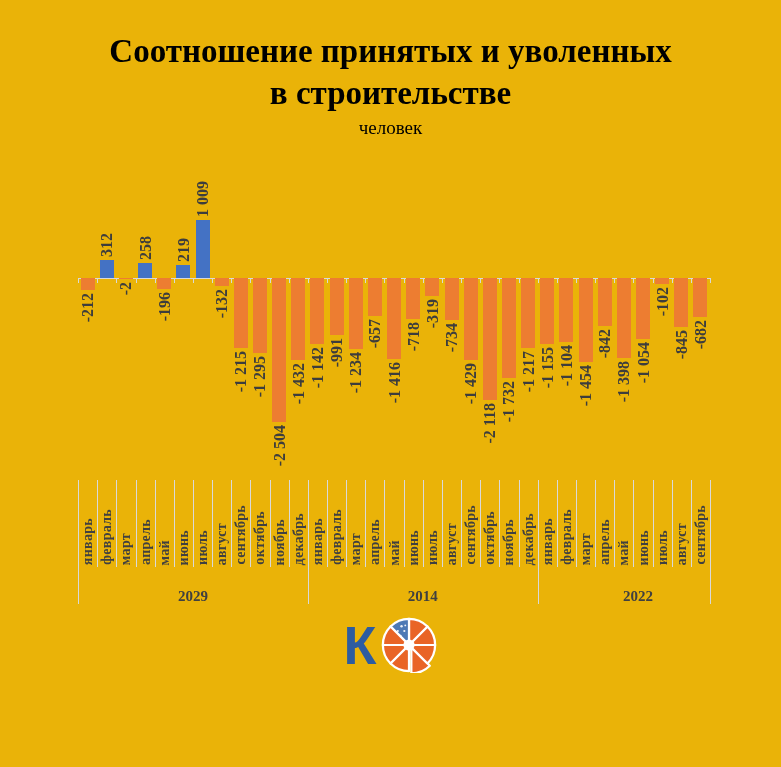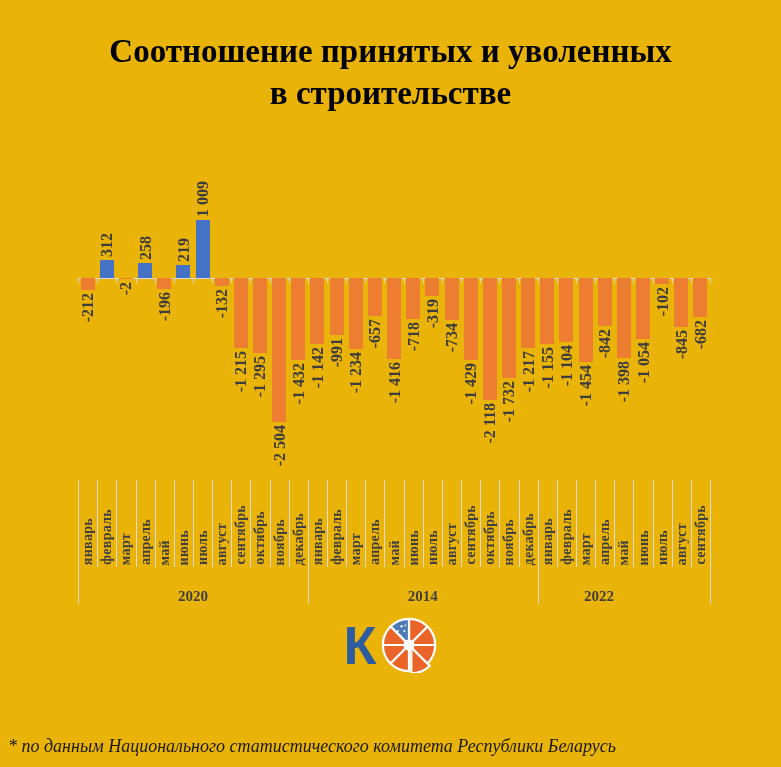--- a/index.html
+++ b/index.html
@@ -31,20 +31,21 @@
 </head>
 <body>
 
 <div class="page">
 
   <div class="title">
     <span>Соотношение принятых и уволенных</span><br>
     <span>в строительстве</span>
   </div>
 
+  <div class="subtitle">человек</div>
 
   <div id="chart"></div>
 
   <div class="logo">
     <div class="logo-row1">
       <span class="logo-letters">К</span>
       <svg width="56" height="56" viewBox="0 0 60 60">
         <g stroke="#ffffff" stroke-width="2.4" stroke-linejoin="round">
           <path d="M30,30 L58,30 A28,28 0 0 0 49.8,10.2 Z" fill="#e96426"></path>
           <path d="M30,30 L49.8,10.2 A28,28 0 0 0 30,2 Z" fill="#e96426"></path>
@@ -60,21 +61,20 @@
           <circle cx="22" cy="10" r="1.3"></circle>
           <circle cx="18" cy="15" r="1.2"></circle>
           <circle cx="25" cy="15" r="1.2"></circle>
           <circle cx="21" cy="20" r="1.1"></circle>
           <circle cx="26" cy="9" r="1.0"></circle>
         </g>
       </svg>
     </div>
   </div>
 
-  <div class="footnote">* по данным Национального статистического комитета Республики Беларусь</div>
 
 <div class="zero-line" style="left: 78px; top: 278px; width: 632px;"></div>
     <div class="bar" style="left: 80.6px; top: 278px; width: 14px; height: 12.2px; background: rgb(237, 125, 49);"></div>
     <div class="vlabel" style="left: 78.1px; top: 293.2px;">-212</div>
     <div class="mlabel" style="left: 79.1px; bottom: 202px;">январь</div>
     <div class="bar" style="left: 99.7px; top: 260.1px; width: 14px; height: 17.9px; background: rgb(68, 114, 196);"></div>
     <div class="vlabel" style="left: 97.2px; bottom: 509.9px;">312</div>
     <div class="mlabel" style="left: 98.2px; bottom: 202px;">февраль</div>
     <div class="bar" style="left: 118.9px; top: 278px; width: 14px; height: 0.6px; background: rgb(237, 125, 49);"></div>
     <div class="vlabel" style="left: 116.4px; top: 281.6px;">-2</div>
@@ -234,16 +234,16 @@
     <div class="tick" style="left: 671.7px; top: 278px; height: 5px;"></div>
     <div class="tick" style="left: 671.7px; top: 480px; height: 87px;"></div>
     <div class="tick" style="left: 690.8px; top: 278px; height: 5px;"></div>
     <div class="tick" style="left: 690.8px; top: 480px; height: 87px;"></div>
     <div class="tick" style="left: 710px; top: 278px; height: 5px;"></div>
     <div class="tick" style="left: 710px; top: 480px; height: 87px;"></div>
     <div class="tick" style="left: 78px; top: 480px; height: 124px;"></div>
     <div class="tick" style="left: 307.8px; top: 480px; height: 124px;"></div>
     <div class="tick" style="left: 537.6px; top: 480px; height: 124px;"></div>
     <div class="tick" style="left: 710px; top: 480px; height: 124px;"></div>
-    <div class="ylabel" style="left: 192.9px; top: 588px;">2020</div>
+    <div class="ylabel" style="left: 192.9px; top: 588px;">2029</div>
     <div class="ylabel" style="left: 422.7px; top: 588px;">2014</div>
-    <div class="ylabel" style="left: 599px; top: 588px;">2022</div>
+    <div class="ylabel" style="left: 638px; top: 588px;">2022</div>
   </div>
 
 </body></html>

